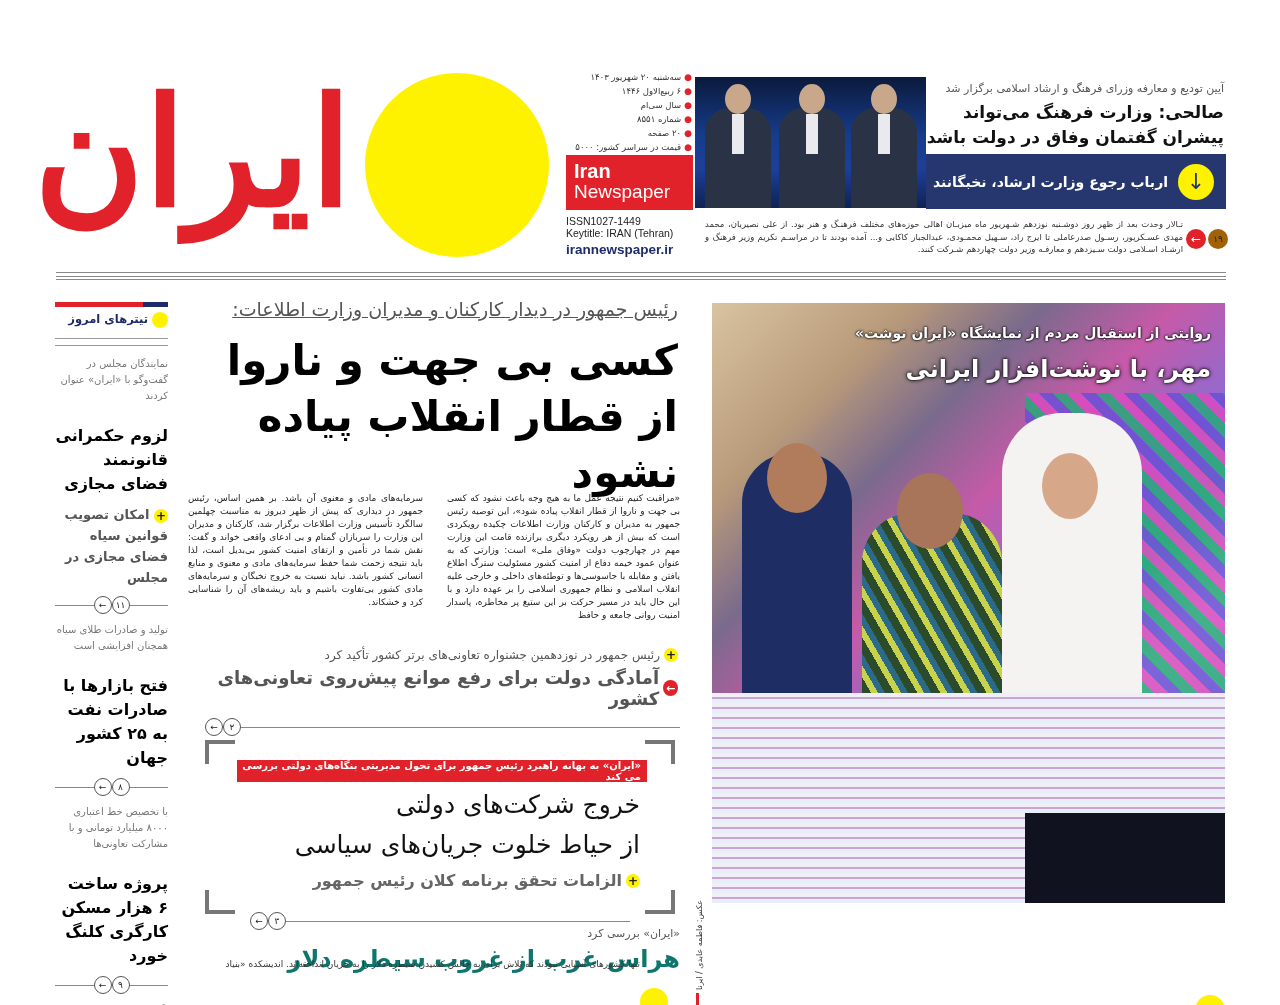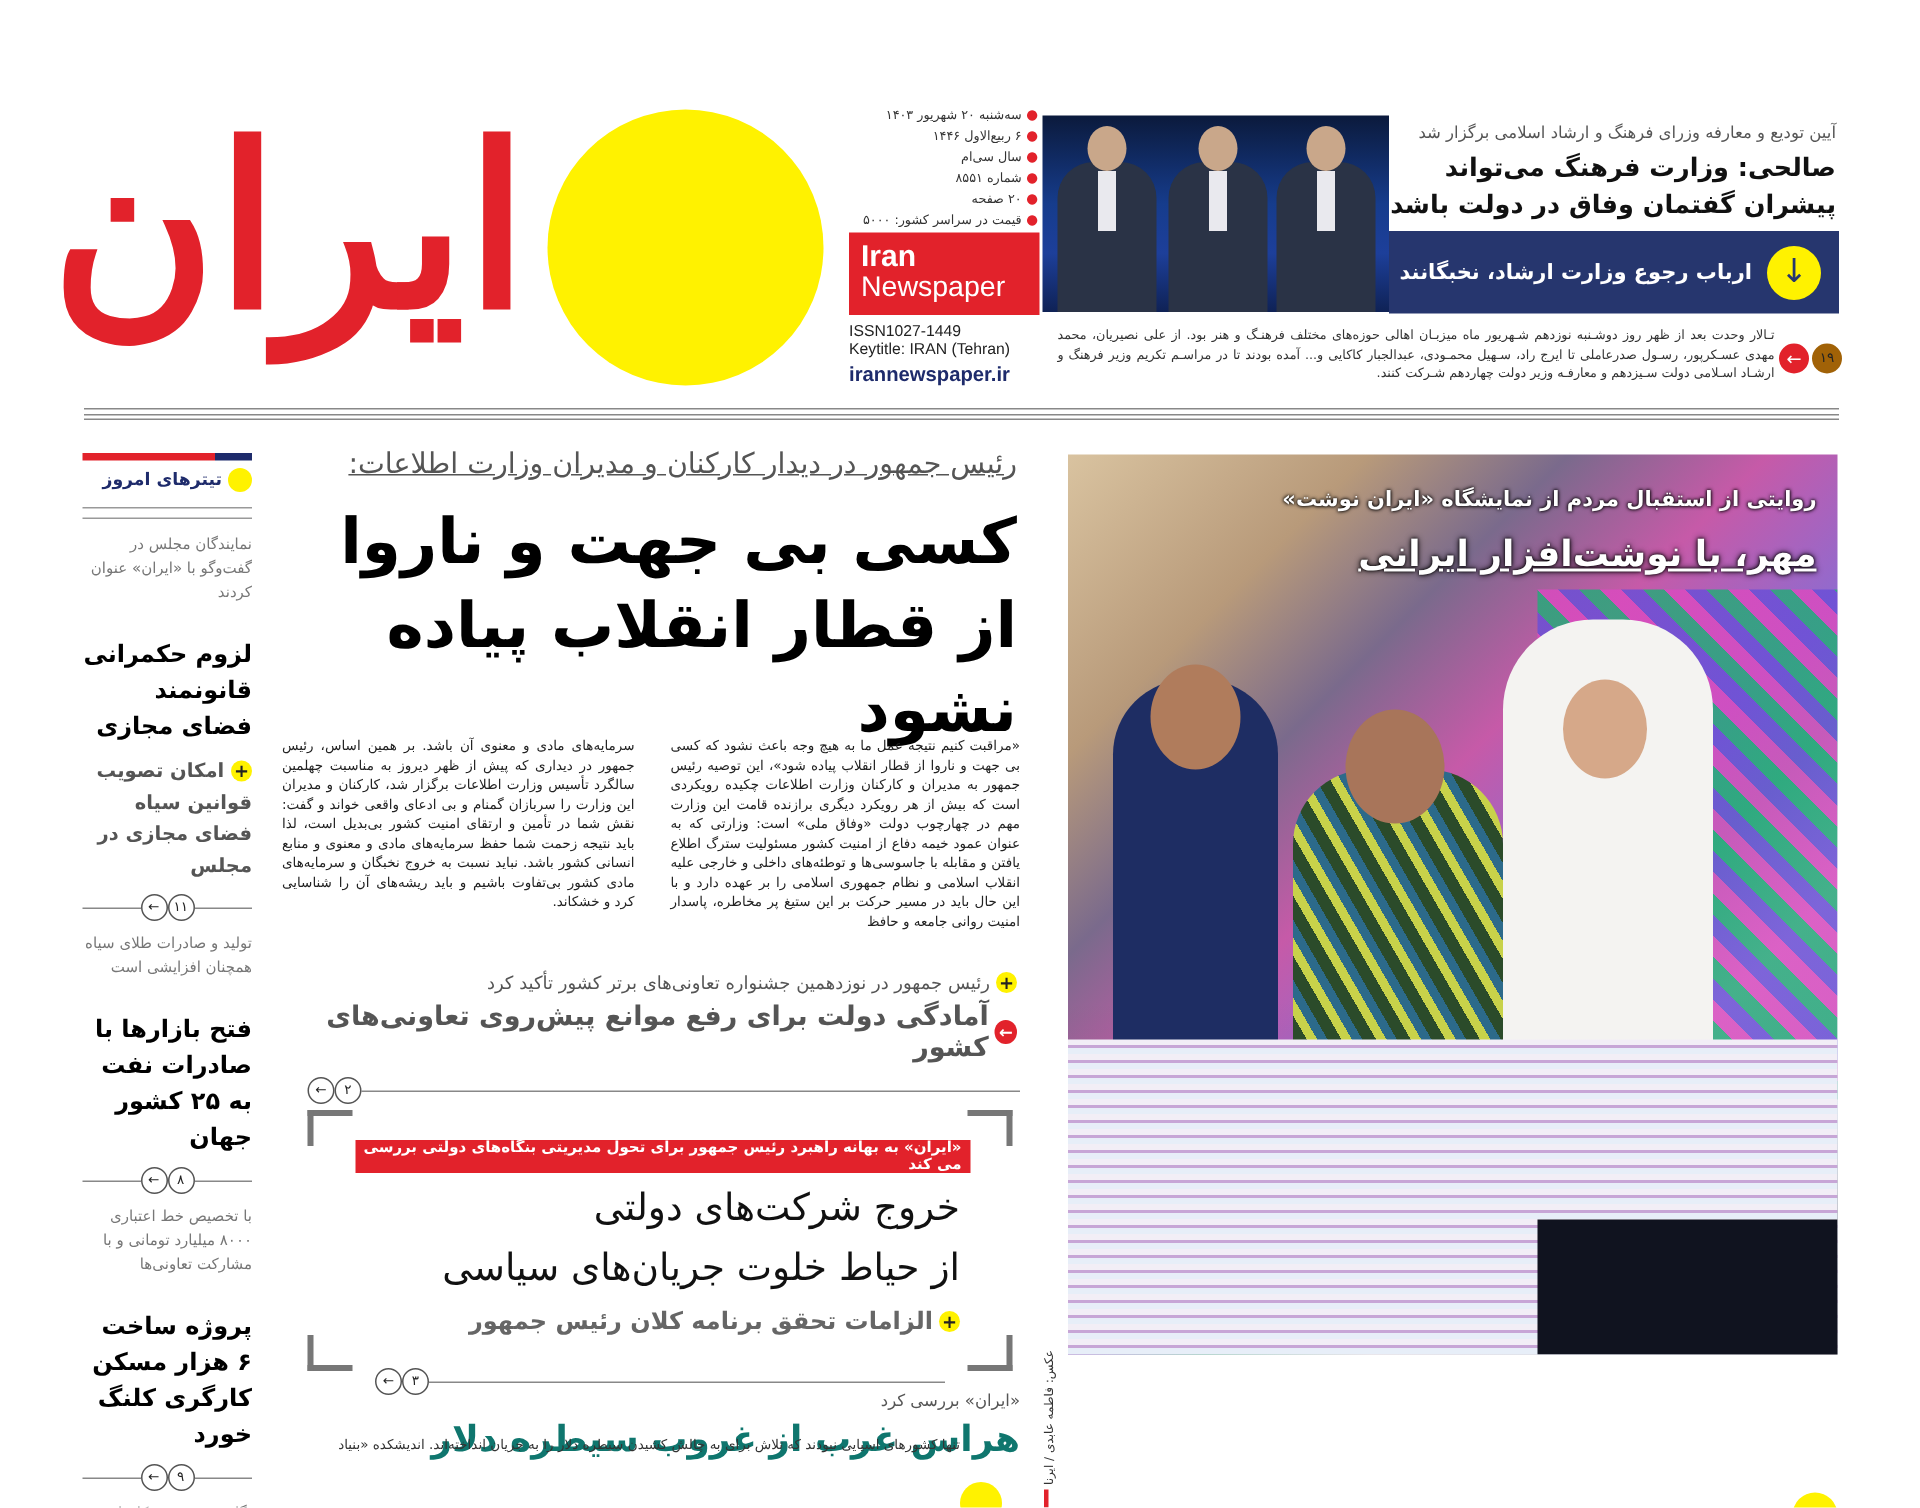--- a/index.html
+++ b/index.html
@@ -88,21 +88,21 @@
   .mp-wall { position: absolute; right: 0; top: 90px; width: 200px; height: 340px; background: repeating-linear-gradient(45deg, #d94bbf 0 10px, #6b4fd6 10px 20px, #28a87a 20px 30px); opacity: 0.85; }
   .mp-table { position: absolute; left: 0; bottom: 0; width: 100%; height: 210px; background: repeating-linear-gradient(180deg, #f2eef6 0 4px, #c7a6d6 4px 6px, #e7eef8 6px 10px); }
   .mp-dark { position: absolute; right: 0; bottom: 0; width: 200px; height: 90px; background: #10131f; }
   .mp-kid1 { position: absolute; left: 30px; top: 150px; width: 110px; height: 360px; background: #1e2d63; border-radius: 50px 50px 10px 10px; }
   .mp-kid1::before { content: ""; position: absolute; left: 25px; top: -10px; width: 60px; height: 70px; border-radius: 50%; background: #b07c5c; }
   .mp-kid2 { position: absolute; left: 150px; top: 210px; width: 140px; height: 300px; background: repeating-linear-gradient(60deg, #2b4b2a 0 8px, #c8d24a 8px 14px, #2c6a8a 14px 20px); border-radius: 50px 50px 10px 10px; }
   .mp-kid2::before { content: ""; position: absolute; left: 35px; top: -40px; width: 66px; height: 76px; border-radius: 50%; background: #a8755a; }
   .mp-woman { position: absolute; left: 290px; top: 110px; width: 140px; height: 320px; background: #f4f3f1; border-radius: 60px 60px 10px 10px; }
   .mp-woman::before { content: ""; position: absolute; left: 40px; top: 40px; width: 56px; height: 66px; border-radius: 50%; background: #d6a889; }
   .mp-kicker { position: absolute; right: 14px; top: 22px; font-size: 14px; font-weight: bold; color: #fff; text-shadow: 0 0 3px #000, 0 0 2px #000; }
-  .mp-head { position: absolute; right: 14px; top: 52px; font-size: 24px; font-weight: bold; color: #fff; text-shadow: 0 0 4px #000, 0 0 2px #000; text-decoration: underline; }
+  .mp-head { position: absolute; right: 14px; top: 52px; font-size: 24px; font-weight: bold; color: #fff; text-shadow: 0 0 4px #000, 0 0 2px #000; }
   .photo-credit { left: 695px; top: 900px; width: 14px; height: 100px; font-size: 8px; color: #333; writing-mode: vertical-rl; transform: rotate(180deg); white-space: nowrap; }
   .credit-bar { left: 696px; top: 993px; width: 3px; height: 12px; background: #e2222b; }
   .bottom-yellow { left: 1195px; top: 995px; width: 30px; height: 30px; border-radius: 50%; background: #fff200; }
 </style>
 </head>
 <body>
 
 <div class="abs logo-text">ایران</div>
 <div class="abs sun"></div>
 

